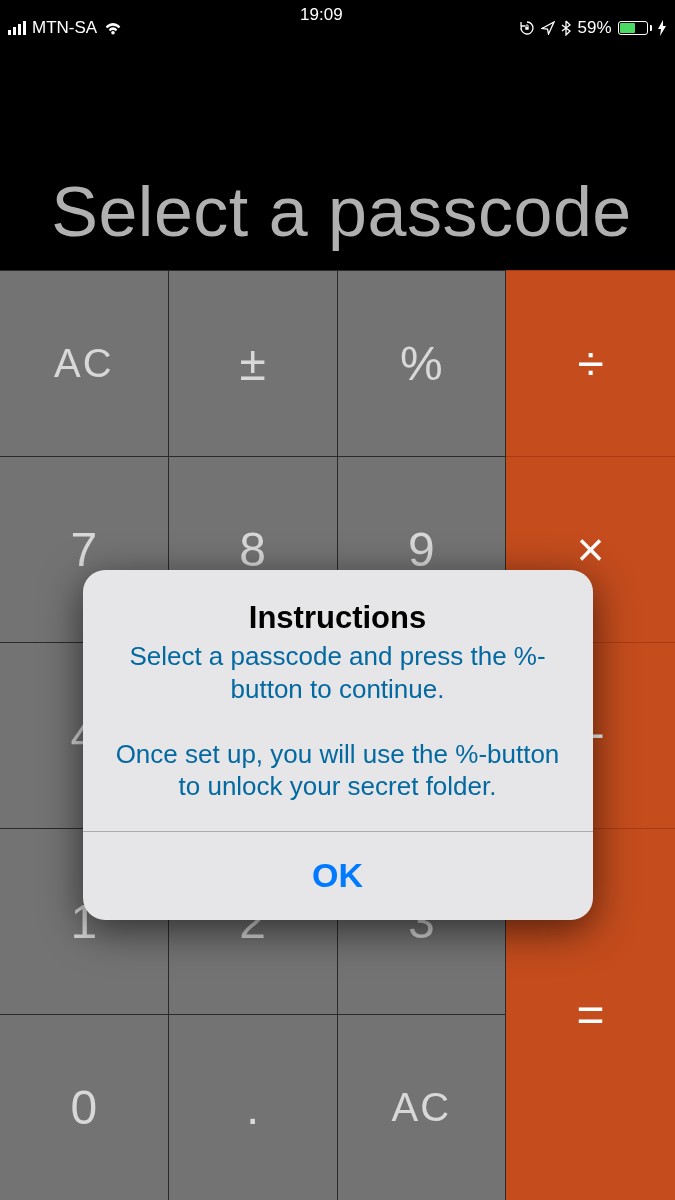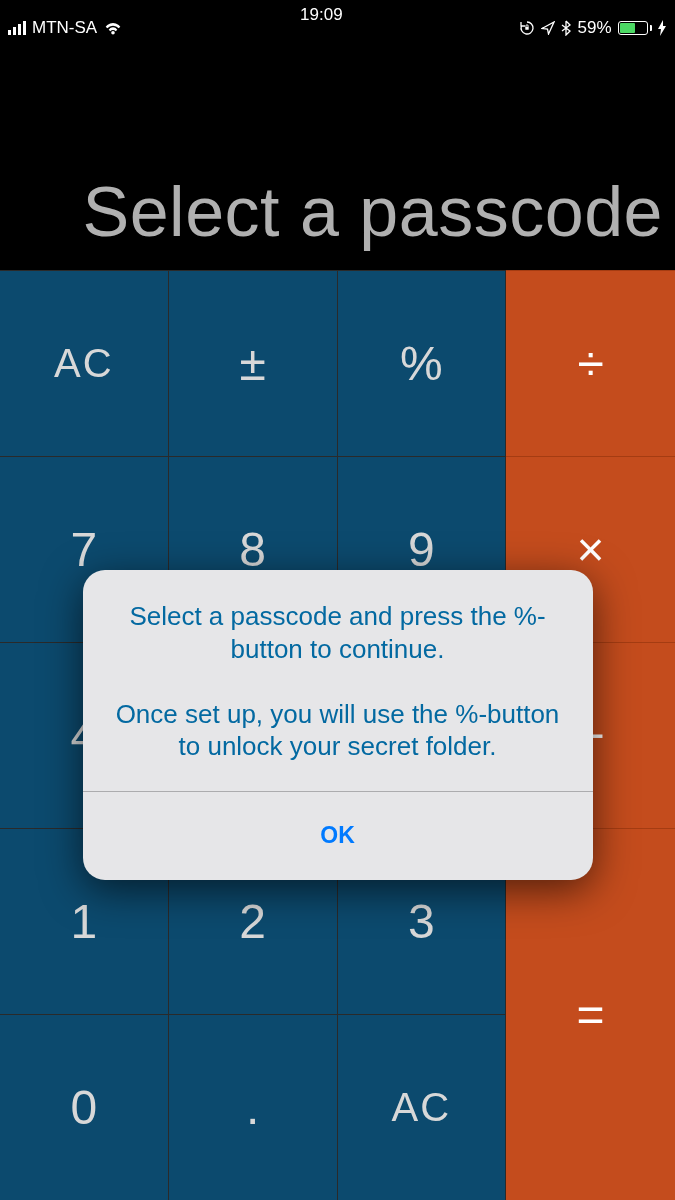--- a/index.html
+++ b/index.html
@@ -23,35 +23,35 @@
     .signal-bars span:nth-child(2){height:8px;}
     .signal-bars span:nth-child(3){height:11px;}
     .signal-bars span:nth-child(4){height:14px;}
     .wifi-icon svg, .lock-icon svg, .loc-icon svg, .bt-icon svg, .bolt-icon svg { display:block; }
     .battery { display:flex; align-items:center; gap:2px; }
     .battery-body { width:30px; height:14px; border:1.5px solid #fff; border-radius:3px; position:relative; }
     .battery-fill { position:absolute; left:1px; top:1px; bottom:1px; width:54%; background:#4cd964; border-radius:1px; }
     .battery-cap { width:2.5px; height:6px; background:#fff; border-radius:0 1px 1px 0; }
 
     
-    .display-area { height: 240px; display:flex; align-items:flex-end; justify-content:flex-end; padding: 0 12px 18px 20px; }
+    .display-area { height: 240px; display:flex; align-items:flex-end; justify-content:center; padding: 0 12px 18px 20px; }
     .display-text { color:#b0b0b0; font-size:70px; font-weight:200; letter-spacing:0.5px; white-space:nowrap; }
 
     
     .keypad { display:grid; grid-template-columns: repeat(4, 1fr); grid-template-rows: repeat(5, 186px); }
     .key {
       border-top: 1px solid #2a2a2a;
       border-right: 1px solid #2a2a2a;
       display:flex;
       align-items:center;
       justify-content:center;
       font-size:48px;
       font-weight:200;
       color:#d8d8d8;
-      background:#0c4a6e;
+      background:#737373;
       user-select:none;
     }
     .key:nth-child(4n) { border-right:none; }
     .key.orange { background:#c44c1d; border-color:#a53c12; color:#fff; }
     .key.eq-tall { grid-row: span 2; }
     .key.ac { font-size:40px; letter-spacing:2px; }
 
     
     .keypad-wrap { position:relative; }
 
@@ -69,21 +69,21 @@
       border-radius: 22px;
       overflow:hidden;
       box-shadow: 0 10px 40px rgba(0,0,0,0.6);
       text-align:center;
     }
     .dialog-body { padding: 30px 26px 28px 26px; }
     .dialog-title { font-size:31px; font-weight:600; color:#000; margin-bottom:4px; }
     .dialog-msg  { font-size:26px; font-weight:400; color:#0369a1; line-height:1.25; white-space:pre-line; }
     .dialog-sep  { height:1px; background: rgba(0,0,0,0.25); }
     .dialog-btn  { height:88px; display:flex; align-items:center; justify-content:center;
-                   font-size:23px; font-weight:600; color:#007aff; }
+                   font-size:34px; font-weight:600; color:#007aff; }
   </style>
 </head>
 <body>
 
 <div class="status-bar">
   <div class="status-left">
     <span class="signal-bars">
       <span></span>
         <span></span>
         <span></span>
@@ -157,20 +157,21 @@
     <div class="key orange eq-tall">=</div>
 
     <div class="key">0</div>
     <div class="key">.</div>
     <div class="key ac">AC</div>
   </div>
 
   <div class="scrim">
     <div class="dialog">
       <div class="dialog-body">
+        <div class="dialog-title">Instructions</div>
         <div class="dialog-msg">Select a passcode and press the %-button to continue.
 
 Once set up, you will use the %-button to unlock your secret folder.</div>
       </div>
       <div class="dialog-sep"></div>
       <div class="dialog-btn">OK</div>
     </div>
   </div>
 </div>
 

